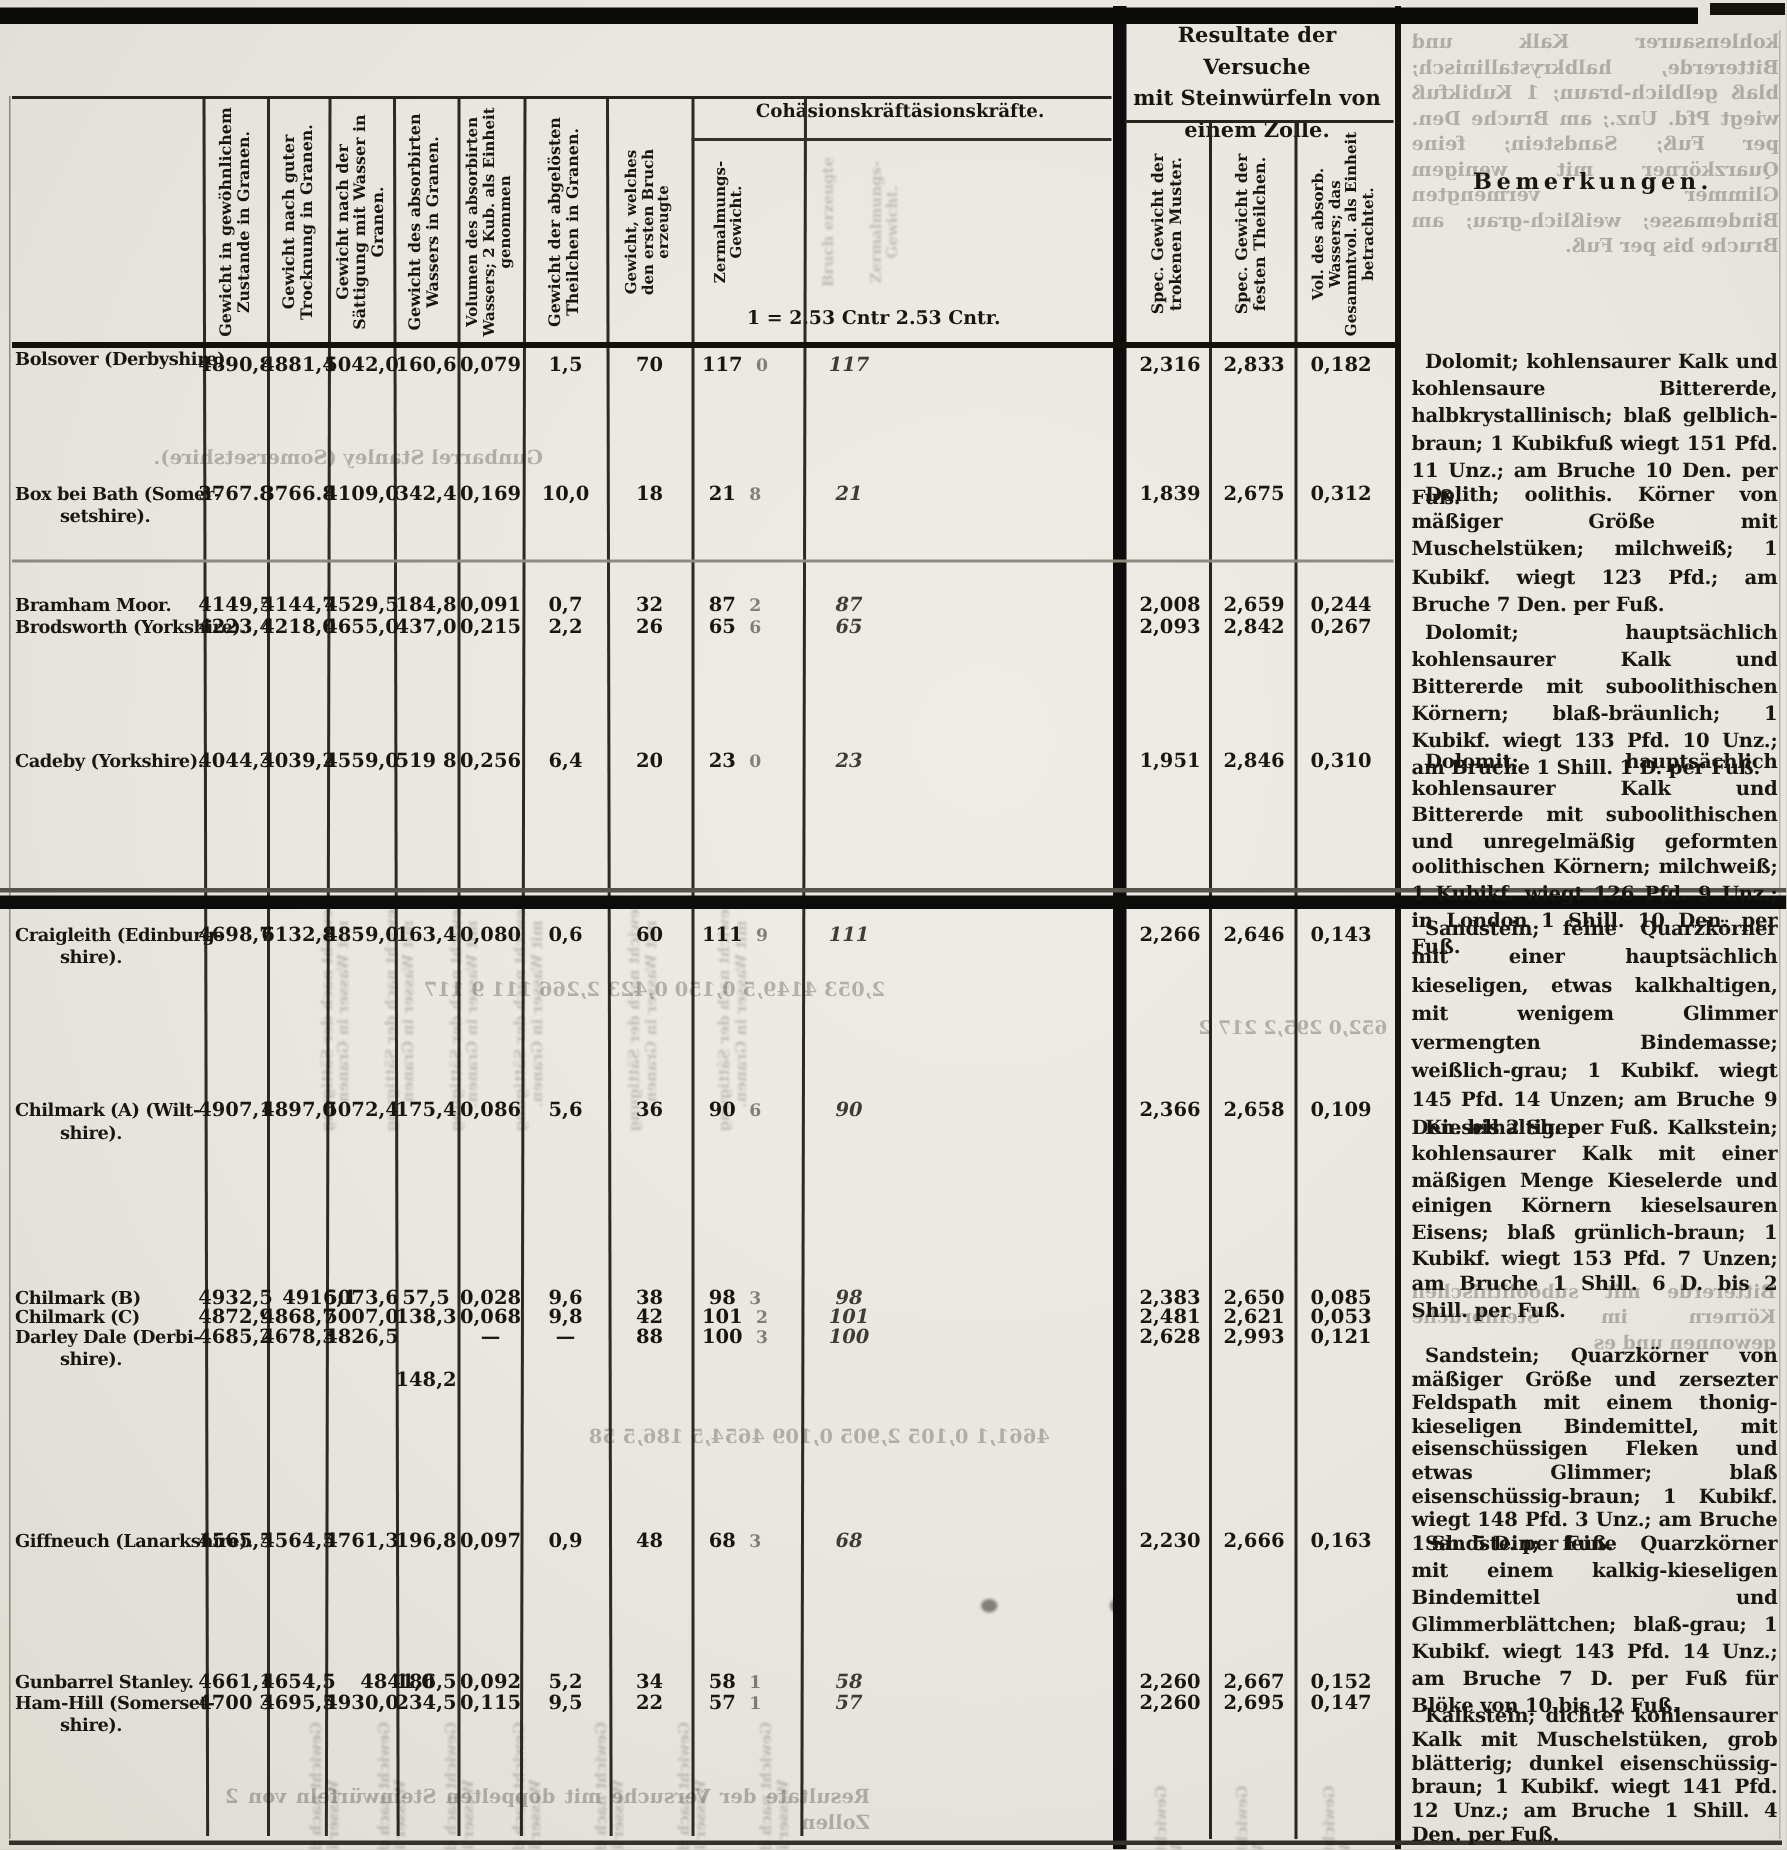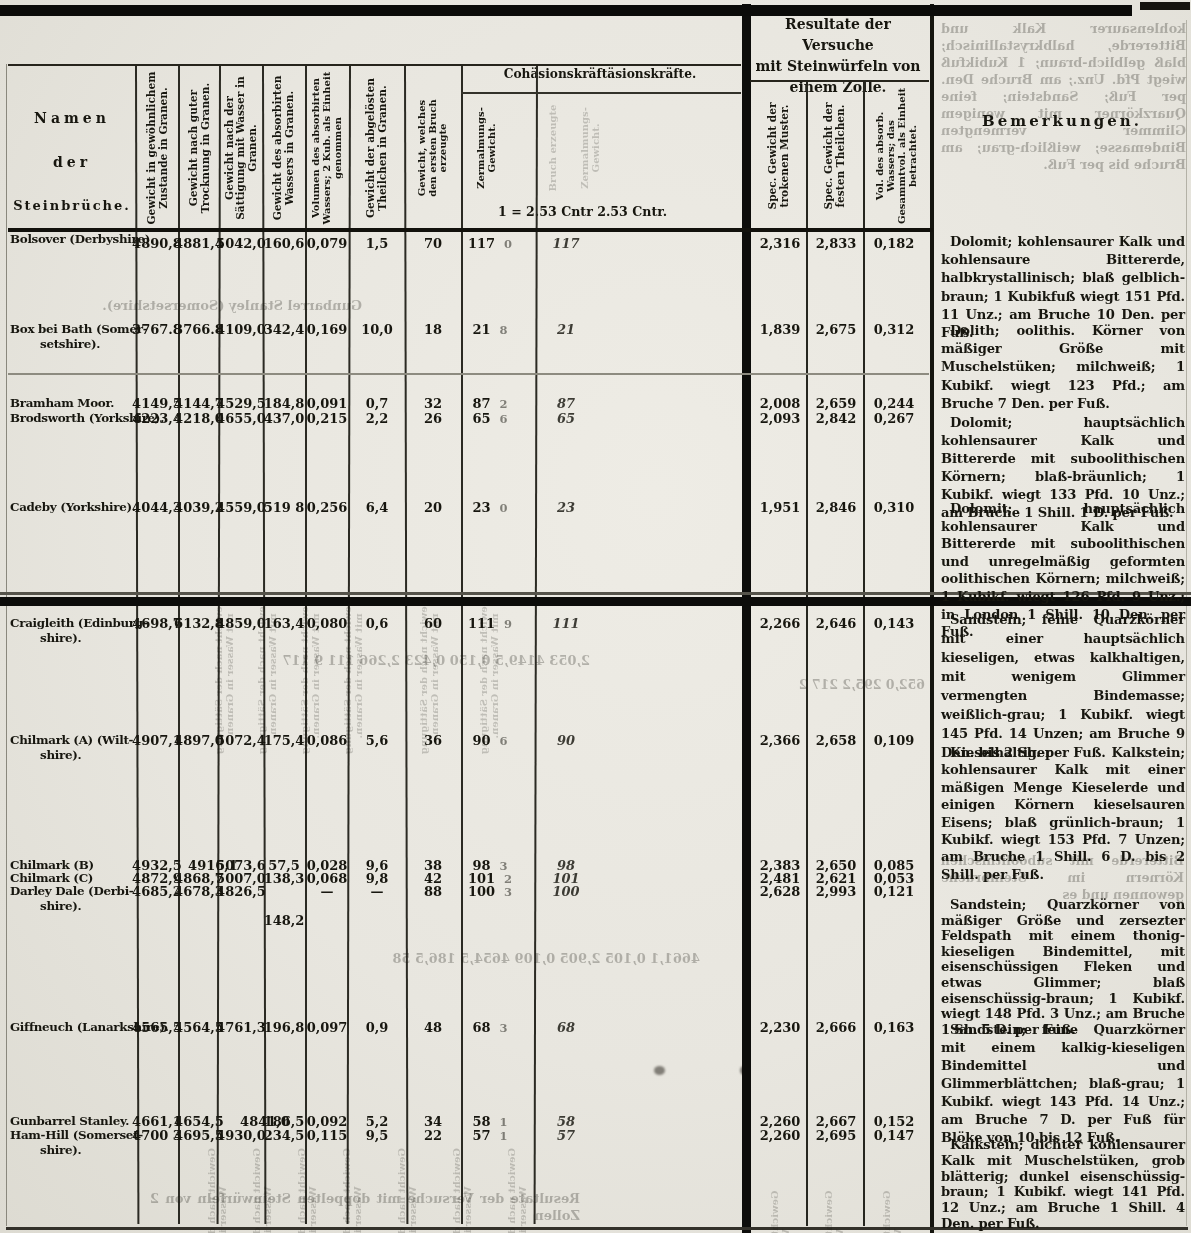--- a/index.html
+++ b/index.html
@@ -35,25 +35,20 @@
 
 <div id="page">
 
   <div class="t2">
     <div>Resultate der Versuche</div>
     <div>mit Steinwürfeln von</div>
     <div>einem Zolle.</div>
   </div>
   <div class="bem">Bemerkungen.</div>
 
-  <div class="namehdr">
-    <div>Namen</div>
-    <div>der</div>
-    <div style="letter-spacing:2px;font-size:13px">Steinbrüche.</div>
-  </div>
 
   <div class="coh-group">Cohäsionskräftäsionskräfte.</div>
   <div class="coh-foot">1 = 2.53 Cntr 2.53 Cntr.</div>
 
   <div class="dot" style="left:654px;top:1066px;width:11px;height:9px"></div>
   <div class="dot" style="left:740px;top:1066px;width:9px;height:9px"></div>
 
   <div id="dyn">
       <div class="vl" style="left: 135px; top: 66px; width: 1.5px; height: 1158px; background: rgb(43, 42, 35); transform-origin: center top; transform: rotate(-0.12deg);"></div>
       <div class="vl" style="left: 178px; top: 66px; width: 1.5px; height: 1158px; background: rgb(43, 42, 35); transform-origin: center top; transform: rotate(0deg);"></div>

